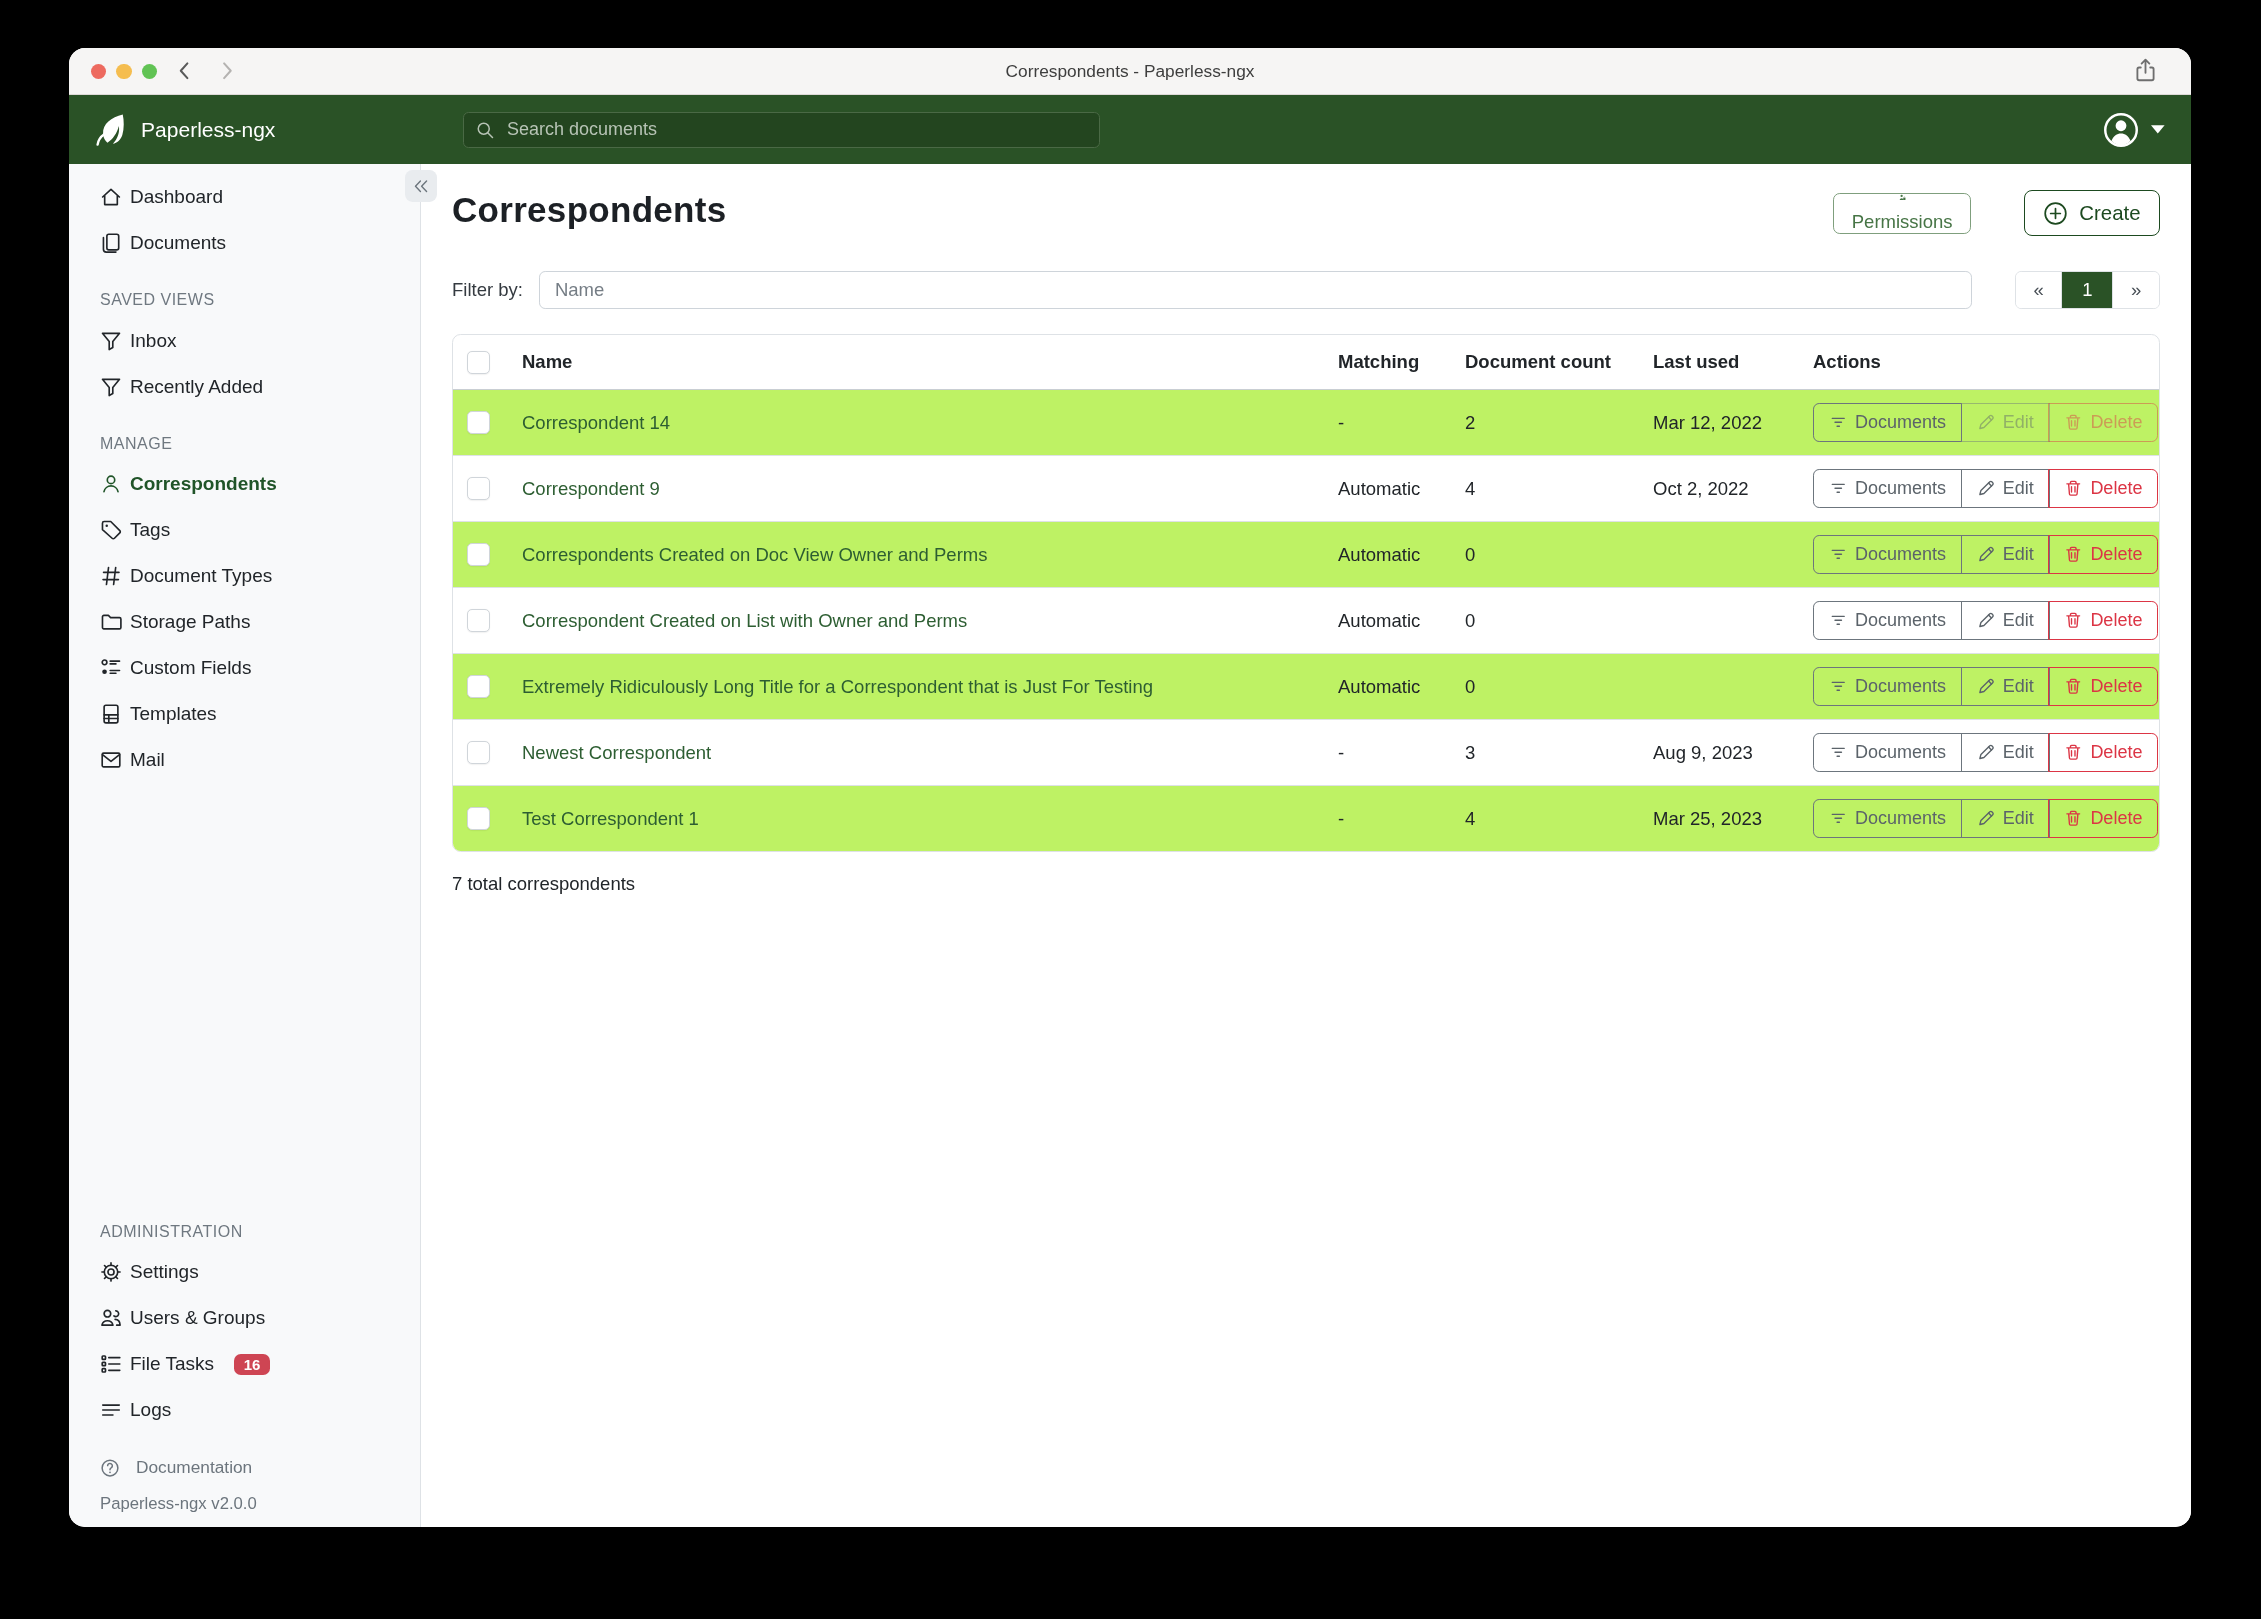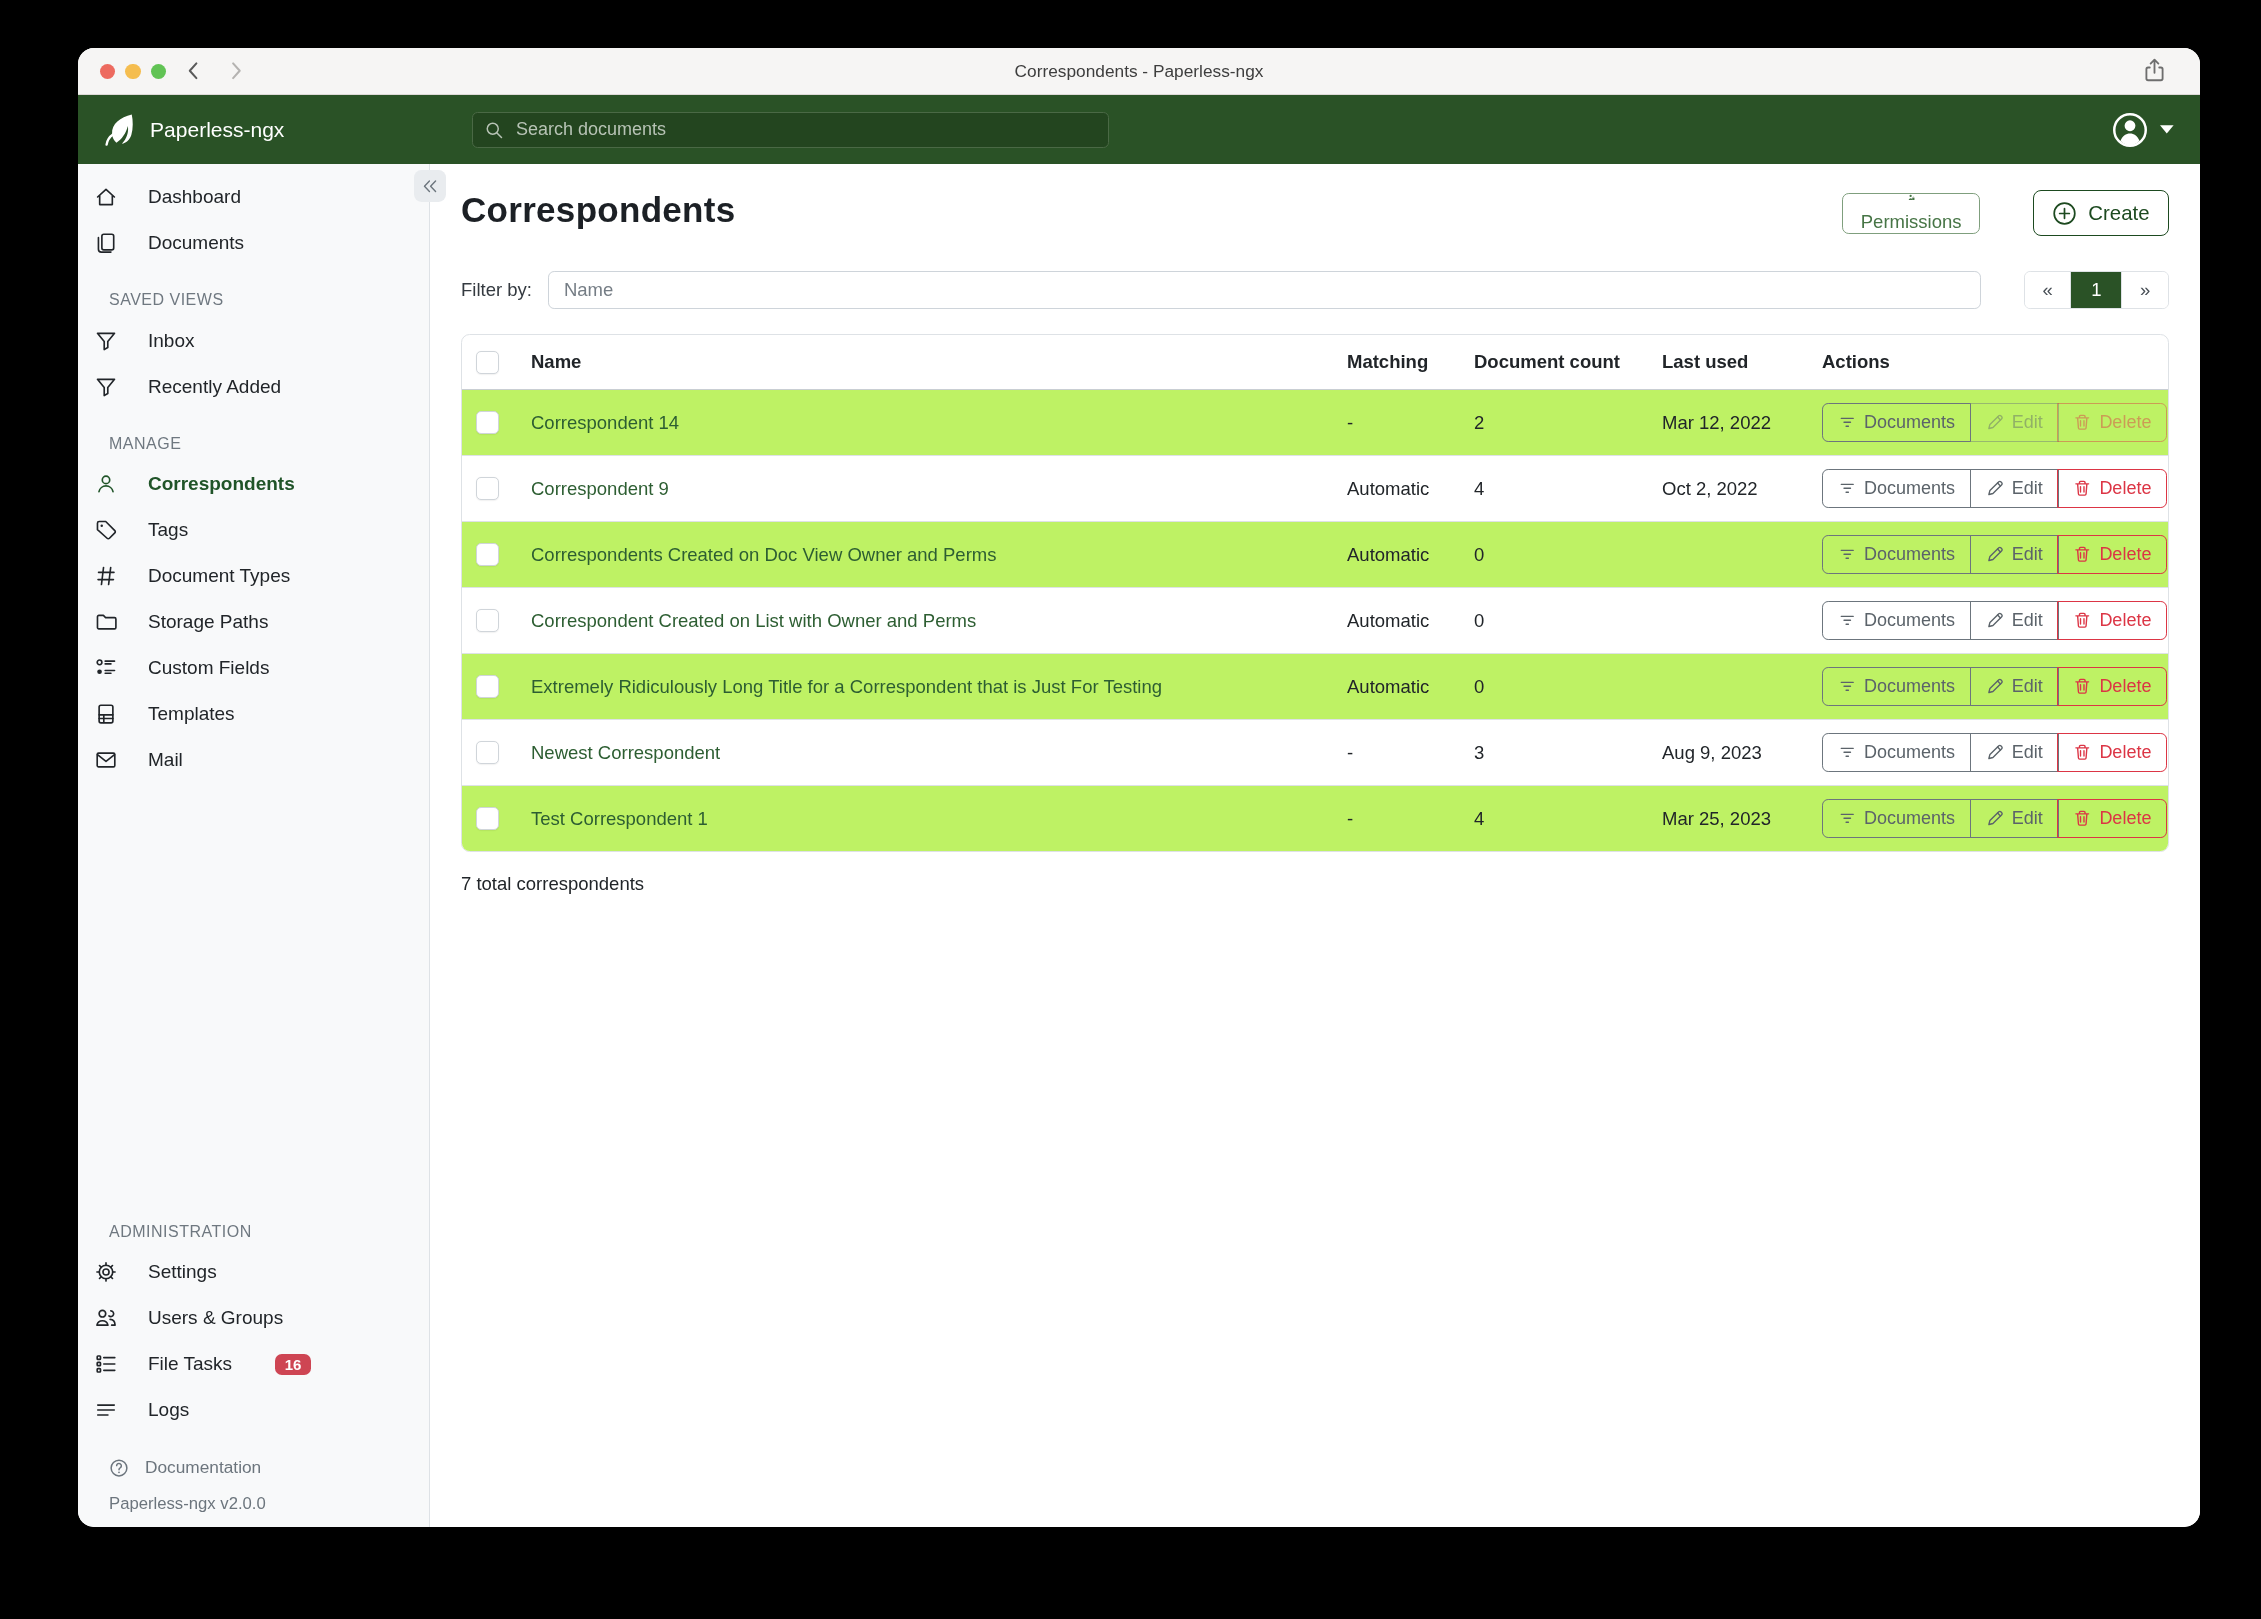--- a/index.html
+++ b/index.html
@@ -2,21 +2,21 @@
 <html style="font-size:10px"><head>
 <meta charset="utf-8">
 <style>
   html,body{margin:0;padding:0;}
   body{
     width:2261px;height:1619px;background:#000;position:relative;
     font-family:"Liberation Sans", sans-serif;color:#212529;
     -webkit-font-smoothing:antialiased;
   }
   .window{
-    position:absolute;left:78px;top:48px;width:2122px;height:1479px;
+    position:absolute;left:69px;top:48px;width:2122px;height:1479px;
     background:#fff;border-radius:16px;overflow:hidden;
     display:flex;flex-direction:column;
     box-shadow:0 25px 74px rgba(0,0,0,.55);
   }
   
   .titlebar{
     flex:0 0 46px;background:#f6f5f4;border-bottom:0.6px solid #ddd9d7;
     position:relative;display:flex;align-items:center;justify-content:center;
   }
   .traffic{position:absolute;left:22px;top:16px;display:flex;gap:10px;}
@@ -56,21 +56,21 @@
     position:absolute;left:336px;top:6.2px;width:32px;height:32px;border-radius:7.4px;
     background:#e9ecef;color:#6c757d;display:flex;align-items:center;justify-content:center;z-index:5;
   }
   .collapse-btn svg{width:18.5px;height:18.5px;}
   
   .sidebar{
     width:352px;flex:0 0 352px;background:#f8f9fa;border-right:1.2px solid #dee2e6;
     display:flex;flex-direction:column;padding-top:10px;box-sizing:border-box;overflow:hidden;
   }
   .side-item{
-    height:46px;display:flex;align-items:center;gap:31px;padding-left:17px;
+    height:46px;display:flex;align-items:center;gap:8px;padding-left:31px;
     font-size:19px;color:#212529;cursor:pointer;flex:0 0 auto;
   }
   .side-item .side-icon{width:22px;height:22px;color:#212529;flex:0 0 auto;display:flex;}
   .side-item.active{color:#205428;font-weight:700;}
   .side-item.active .side-icon{color:#205428;}
   .section-label{
     padding-left:31px;margin-top:25px;margin-bottom:8.6px;
     font-size:16px;color:#6f7880;letter-spacing:0.5px;flex:0 0 auto;
   }
   .badge-pill{

